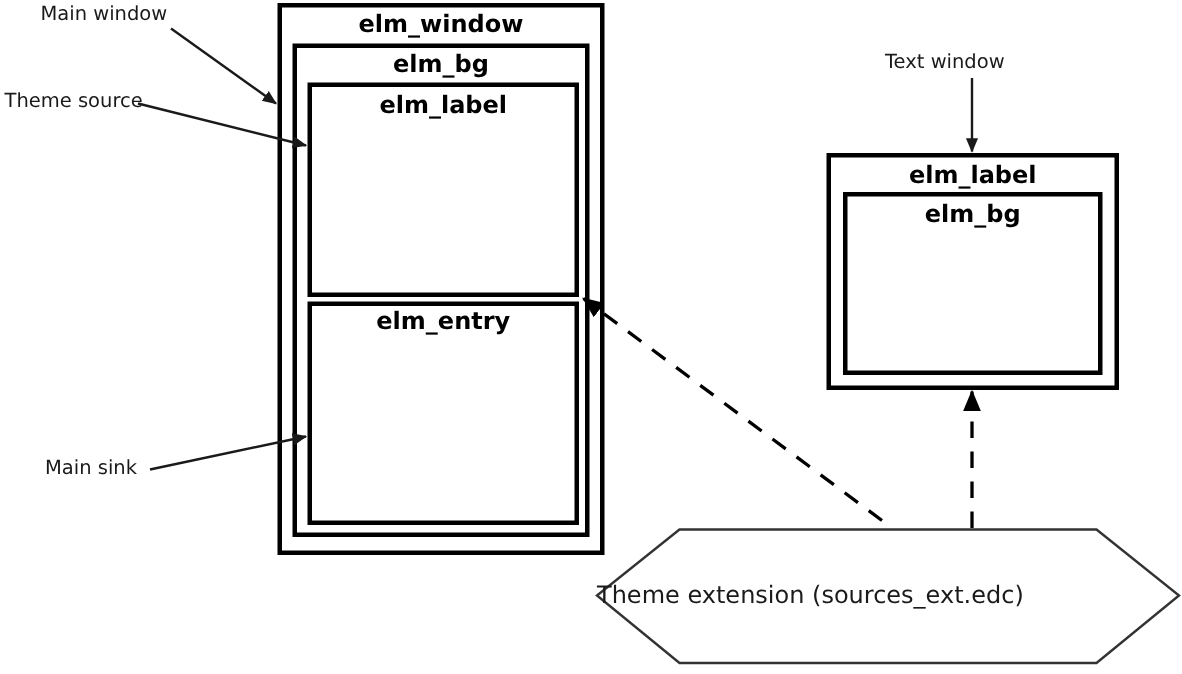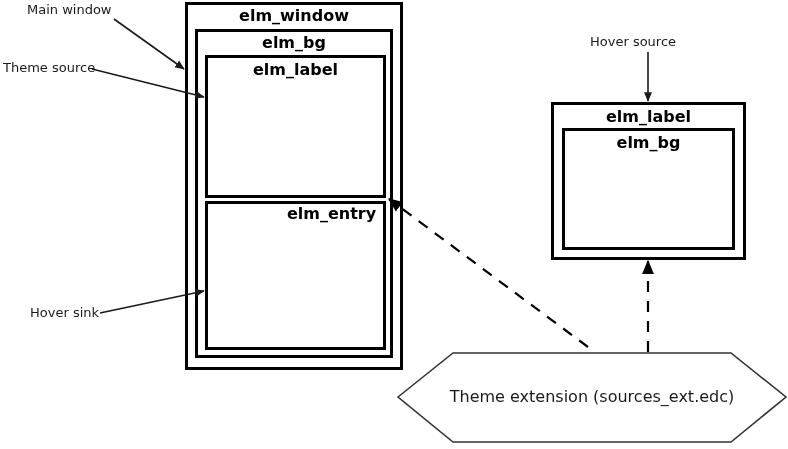--- a/index.html
+++ b/index.html
@@ -92,29 +92,29 @@
 
     <line x1="648" y1="352" x2="648" y2="261" stroke="#000000" stroke-width="2.2" stroke-dasharray="11 9" marker-end="url(#arrowSolidBlack)"></line>
   </svg>
 
   <div class="box-label" style="left:186px; top:8px; width:216px;">elm_window</div>
 
   <div class="box-label" style="left:196px; top:35px; width:196px;">elm_bg</div>
 
   <div class="box-label" style="left:206px; top:62px; width:179px;">elm_label</div>
 
-  <div class="box-label" style="left:206px; top:206px; width:179px;margin-left:36px;">elm_entry</div>
+  <div class="box-label" style="left:206px; top:206px; width:179px;">elm_entry</div>
 
   <div class="box-label" style="left:552px; top:109px; width:193px;">elm_label</div>
 
   <div class="box-label" style="left:563px; top:135px; width:171px;">elm_bg</div>
 
   <div class="plain-label" style="left:27px; top:3px;">Main window</div>
 
   <div class="plain-label" style="left:3px; top:61px;">Theme source</div>
 
-  <div class="plain-label" style="left:30px; top:306px;">Hover sink</div>
+  <div class="plain-label" style="left:30px; top:306px;">Main sink</div>
 
-  <div class="plain-label" style="left:590px; top:35px;">Hover source</div>
+  <div class="plain-label" style="left:590px; top:35px;">Text window</div>
 
-  <div class="hex-label" style="left:398px; top:389px; width:388px; text-align:center;">Theme extension (sources_ext.edc)</div>
+  <div class="hex-label" style="left:398px; top:389px; width:388px; ">Theme extension (sources_ext.edc)</div>
 
 </div>
 
 </body></html>

